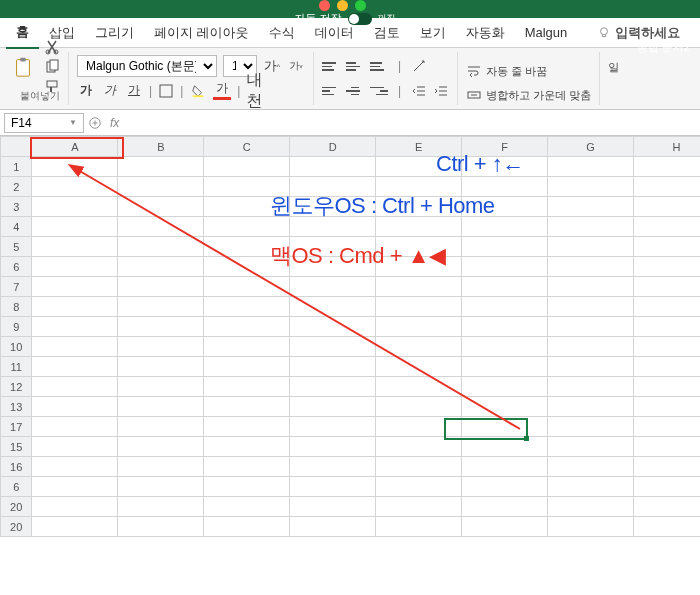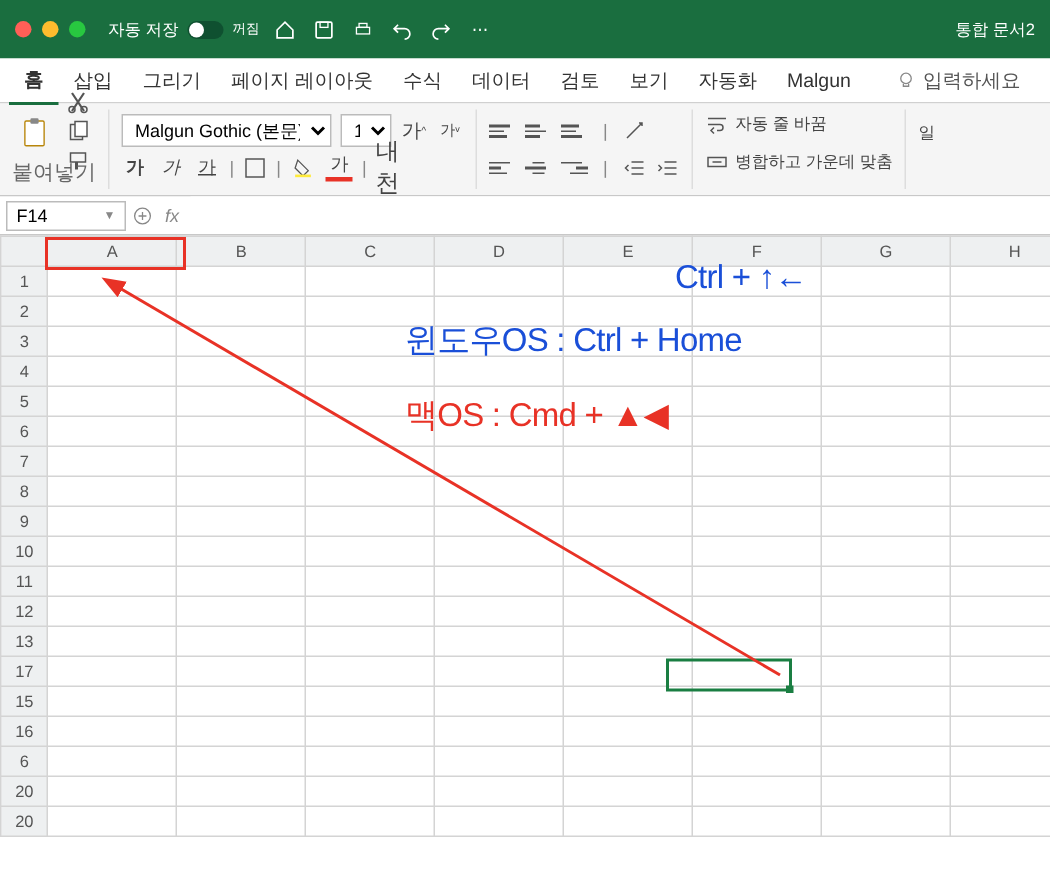--- a/index.html
+++ b/index.html
@@ -1,51 +1,51 @@
 <!DOCTYPE html>
 <html><head>
   <meta charset="utf-8">
   <style>
     * { margin: 0; padding: 0; box-sizing: border-box; }
     body { font-family: "Malgun Gothic", sans-serif; font-size: 12px; width: 700px; height: 595px; overflow: hidden; background: #fff; position: relative; }
     
     
-    .titlebar { background: #1a6e3f; height: 39px; display: flex; align-items: center; padding: 0 10px; color: #fff; font-size: 11px; }
+    .titlebar { background: #1a6e3f; height: 18px; display: flex; align-items: center; padding: 0 10px; color: #fff; font-size: 11px; flex-direction: column; }
     .traffic-lights { display: flex; gap: 7px; margin-right: 15px; }
     .dot { width: 11px; height: 11px; border-radius: 50%; }
     .dot.red { background: #ff5f57; }
     .dot.yellow { background: #febc2e; }
     .dot.green { background: #28c840; }
     .autosave { display: flex; align-items: center; gap: 6px; margin-right: 10px; }
     .toggle { width: 24px; height: 12px; background: #0f5030; border-radius: 6px; position: relative; }
     .toggle::after { content:''; position:absolute; width:10px; height:10px; background:#fff; border-radius:50%; top:1px; left:1px; }
     .tb-icons { display: flex; gap: 12px; align-items: center; }
     .tb-icon { width: 14px; height: 14px; display:flex; align-items:center; justify-content:center; }
     .doc-title { margin-left: auto; font-weight: 500; }
     
     
     .tabs { background: #fff; height: 30px; display: flex; align-items: center; border-bottom: 1px solid #d0d0d0; padding: 0 6px; font-size: 13px; }
     .tab { padding: 6px 10px; cursor: pointer; color: #333; }
     .tab.active { font-weight: bold; border-bottom: 2px solid #1a6e3f; }
-    .search-prompt { margin-left: 20px; display: flex; align-items: center; gap: 4px; color: #555; }
+    .search-prompt { margin-left: 20px; display: flex; align-items: center; gap: 4px; color: #555; font-weight: bold; }
     
     
     .ribbon { background: #f5f5f5; height: 62px; display: flex; align-items: stretch; border-bottom: 1px solid #c8c8c8; padding: 4px 0; }
     .ribbon-group { display: flex; flex-direction: column; justify-content: space-between; padding: 2px 8px; border-right: 1px solid #ddd; }
     .ribbon-row { display: flex; align-items: center; gap: 6px; height: 26px; }
     .paste-btn { display: flex; flex-direction: column; align-items: center; gap: 2px; padding: 2px 4px; }
     .paste-icon { width: 22px; height: 24px; }
     .font-select { border: 1px solid #bbb; background: #fff; padding: 2px 4px; font-size: 12px; width: 140px; height: 22px; }
     .size-select { border: 1px solid #bbb; background: #fff; padding: 2px 4px; font-size: 12px; width: 34px; height: 22px; }
     .fmt-btn { width: 18px; height: 18px; display:flex; align-items:center; justify-content:center; font-size:12px; color:#444; }
     .fmt-btn.bold { font-weight: bold; }
     .fmt-btn.italic { font-style: italic; }
     .align-btn { width:18px; height:18px; display:flex; flex-direction:column; gap:2px; justify-content:center; }
     .align-line { height:1.5px; background:#555; }
-    .merge-btn { display:flex; align-items:flex-start; gap:4px; font-size:11px; color:#444; }
+    .merge-btn { display:flex; align-items:flex-end; gap:4px; font-size:11px; color:#444; }
     
     
     .formula-bar { height: 26px; display: flex; align-items: center; border-bottom: 1px solid #c8c8c8; background:#fff; }
     .name-box { width: 80px; border: 1px solid #bbb; margin: 2px 4px; padding: 2px 6px; font-size: 12px; height: 20px; display:flex; align-items:center; justify-content:space-between; }
     .fx { color: #888; font-style: italic; margin: 0 8px; }
     .formula-input { flex: 1; border: none; height: 100%; padding: 0 4px; }
     
     
     .grid-wrap { position: relative; }
     table.grid { border-collapse: collapse; width: 720px; table-layout: fixed; }
@@ -152,21 +152,21 @@
         <svg width="16" height="16" viewBox="0 0 16 16">
             <rect x="3" y="3" width="8" height="10" fill="none" stroke="#555"></rect>
             <rect x="6" y="1" width="8" height="10" fill="#fff" stroke="#555"></rect>
           </svg>
         <svg width="16" height="16" viewBox="0 0 16 16">
             <rect x="3" y="2" width="10" height="6" fill="none" stroke="#555"></rect>
             <path d="M7 8 v5" stroke="#555" stroke-width="2"></path>
           </svg>
       </div>
     </div>
-    <div style="font-size:14px;text-align:right;color:#666">붙여넣기</div>
+    <div style="font-size:10px;text-align:right;color:#666">붙여넣기</div>
   </div>
 
   <div class="ribbon-group">
     <div class="ribbon-row">
       <select class="font-select"><option>Malgun Gothic (본문)</option></select>
       <select class="size-select"><option>12</option></select>
       <span class="fmt-btn" style="font-size:13px">가<sup style="font-size:7px">^</sup></span>
       <span class="fmt-btn" style="font-size:10px">가<sub style="font-size:6px">v</sub></span>
     </div>
     <div class="ribbon-row">
@@ -516,18 +516,18 @@
 
   <svg class="big-arrow" width="700" height="450">
     <defs>
         <marker id="ah" markerWidth="10" markerHeight="10" refX="2" refY="3" orient="auto">
           <path d="M0,0 L0,6 L8,3 Z" fill="#e83226"></path>
         </marker>
       </defs>
     <line x1="520" y1="293" x2="78" y2="34" stroke="#e83226" stroke-width="2" marker-end="url(#ah)"></line>
   </svg>
 
-  <div class="anno-text blue" style="top:15px; left:450px">
+  <div class="anno-text blue" style="top:15px; left:436px">
     <span>Ctrl + </span><span>↑</span><span>←</span>
   </div>
   <div class="anno-text red" style="top:105px; left:270px">맥OS : Cmd + ▲◀</div>
   <div class="anno-text blue" style="top:55px; left:270px">윈도우OS : Ctrl + Home</div>
 </div>
 
 </body></html>

